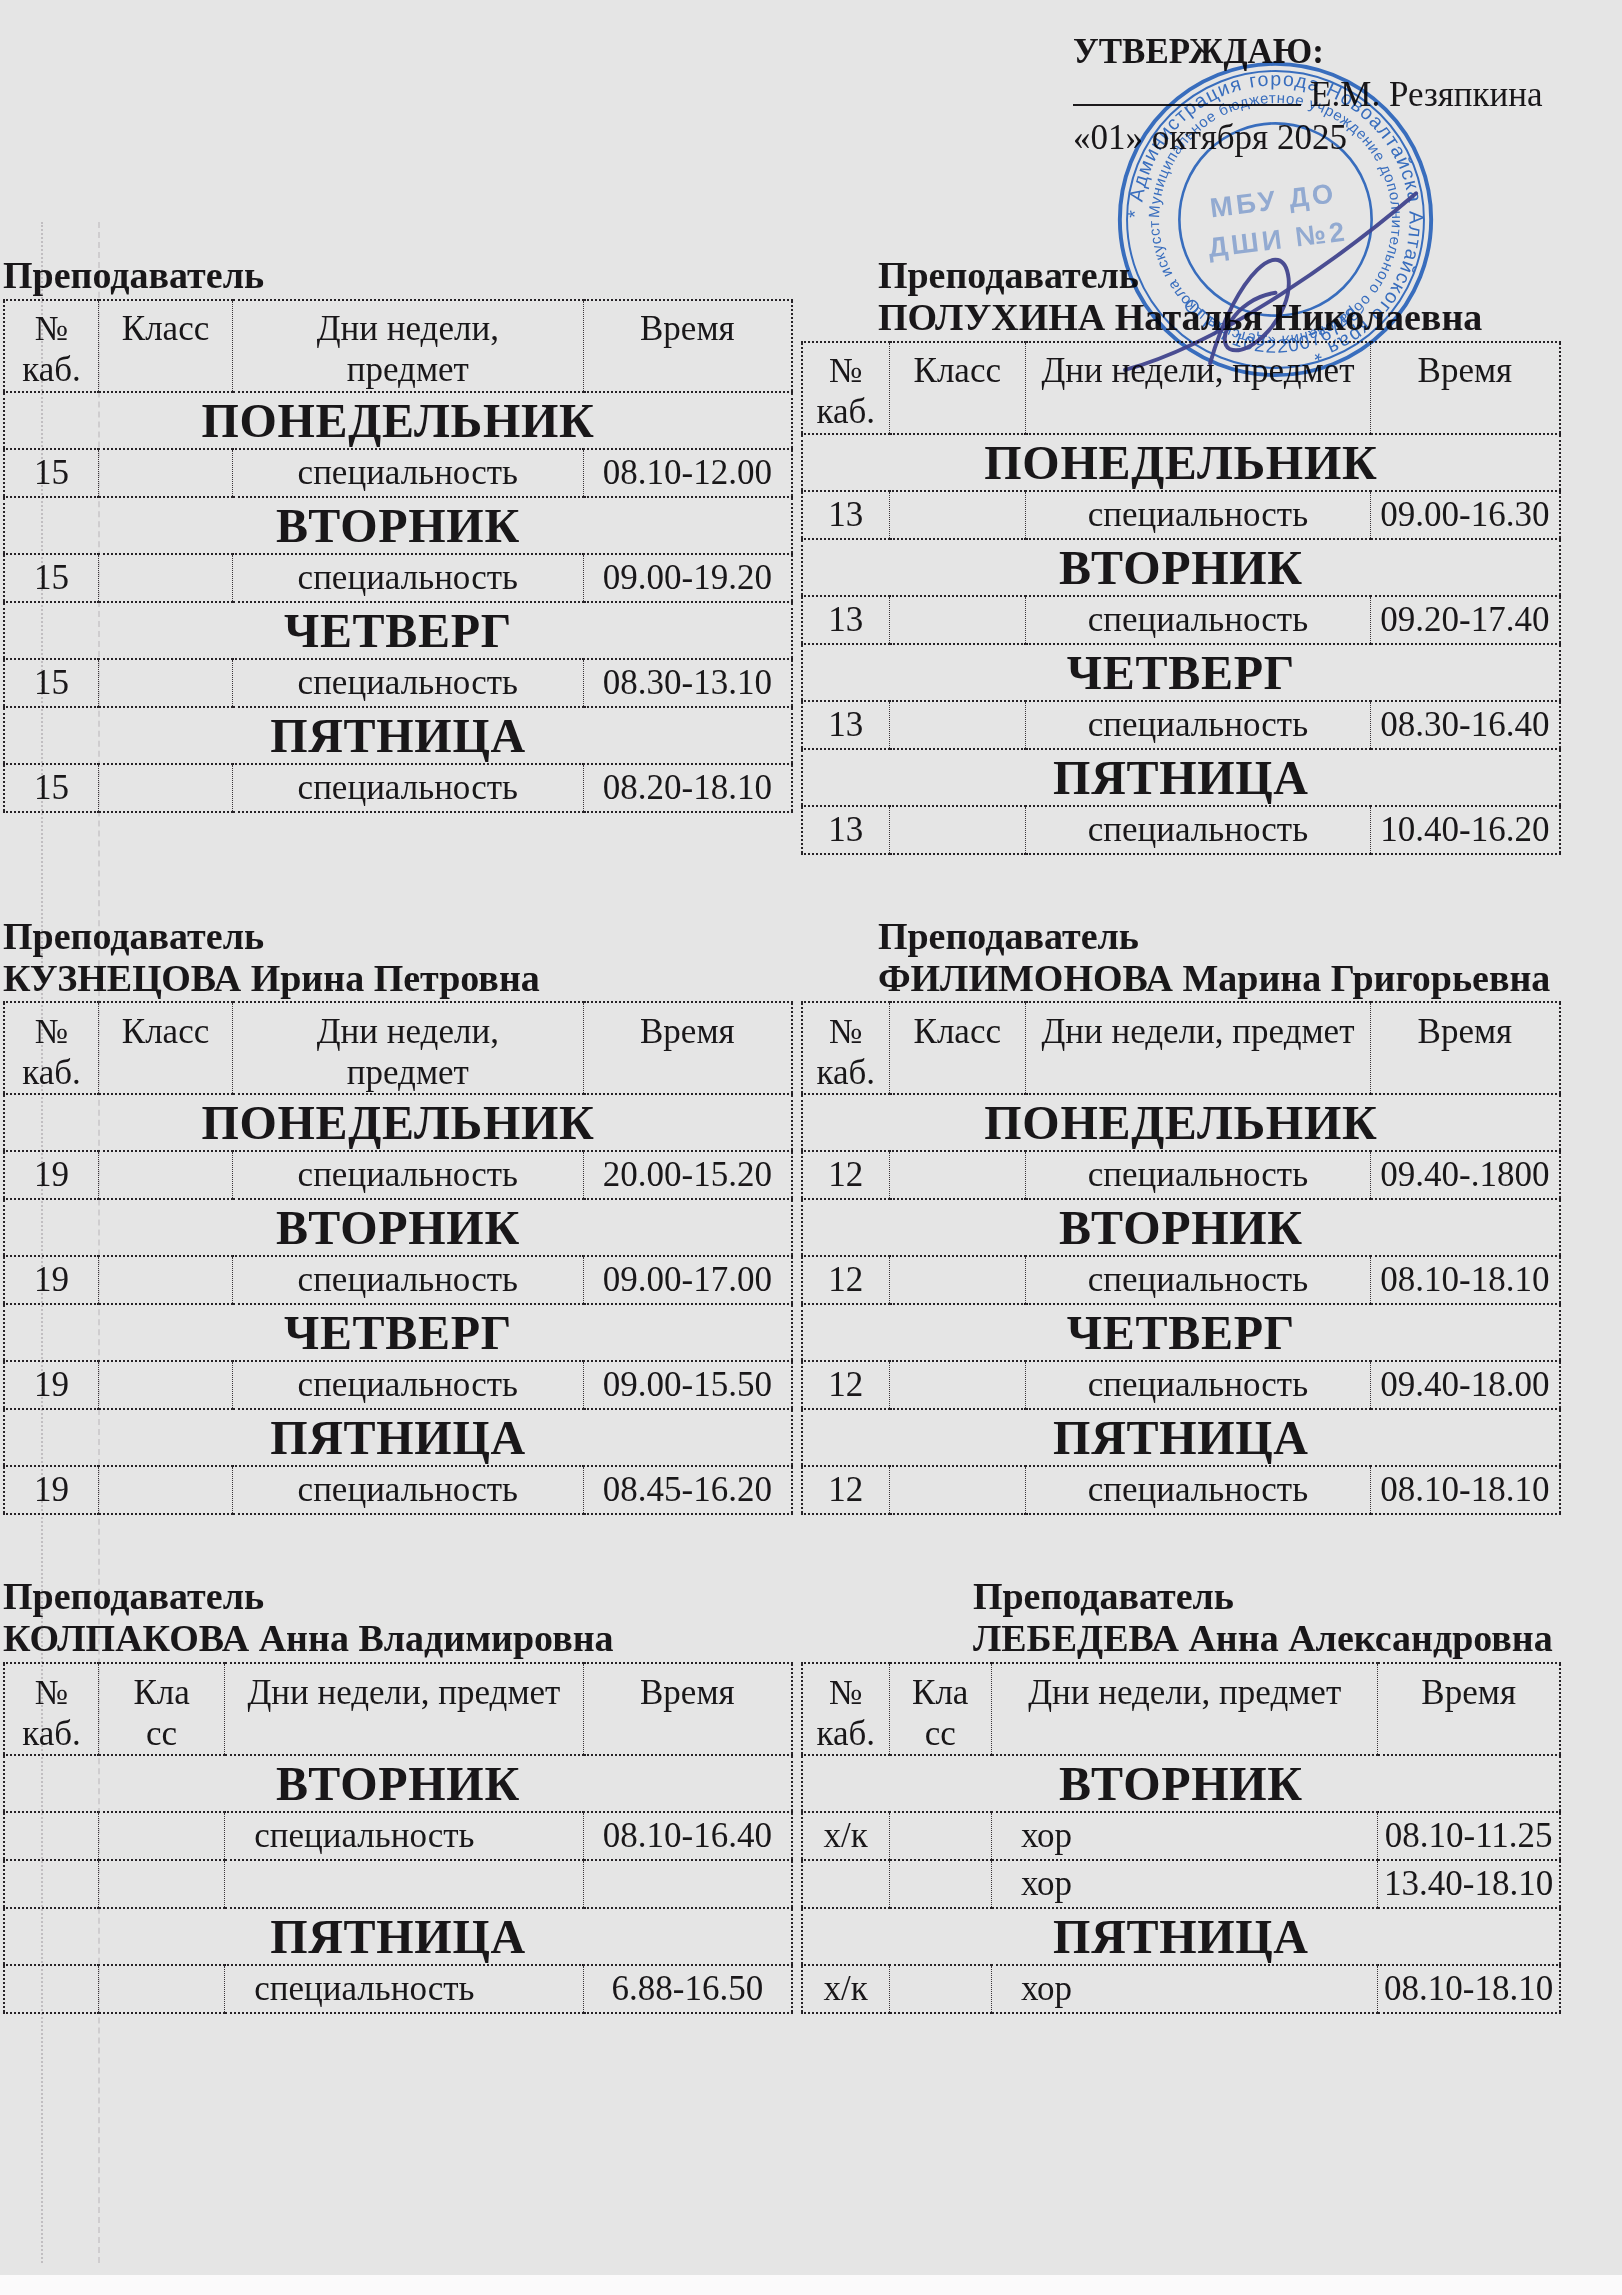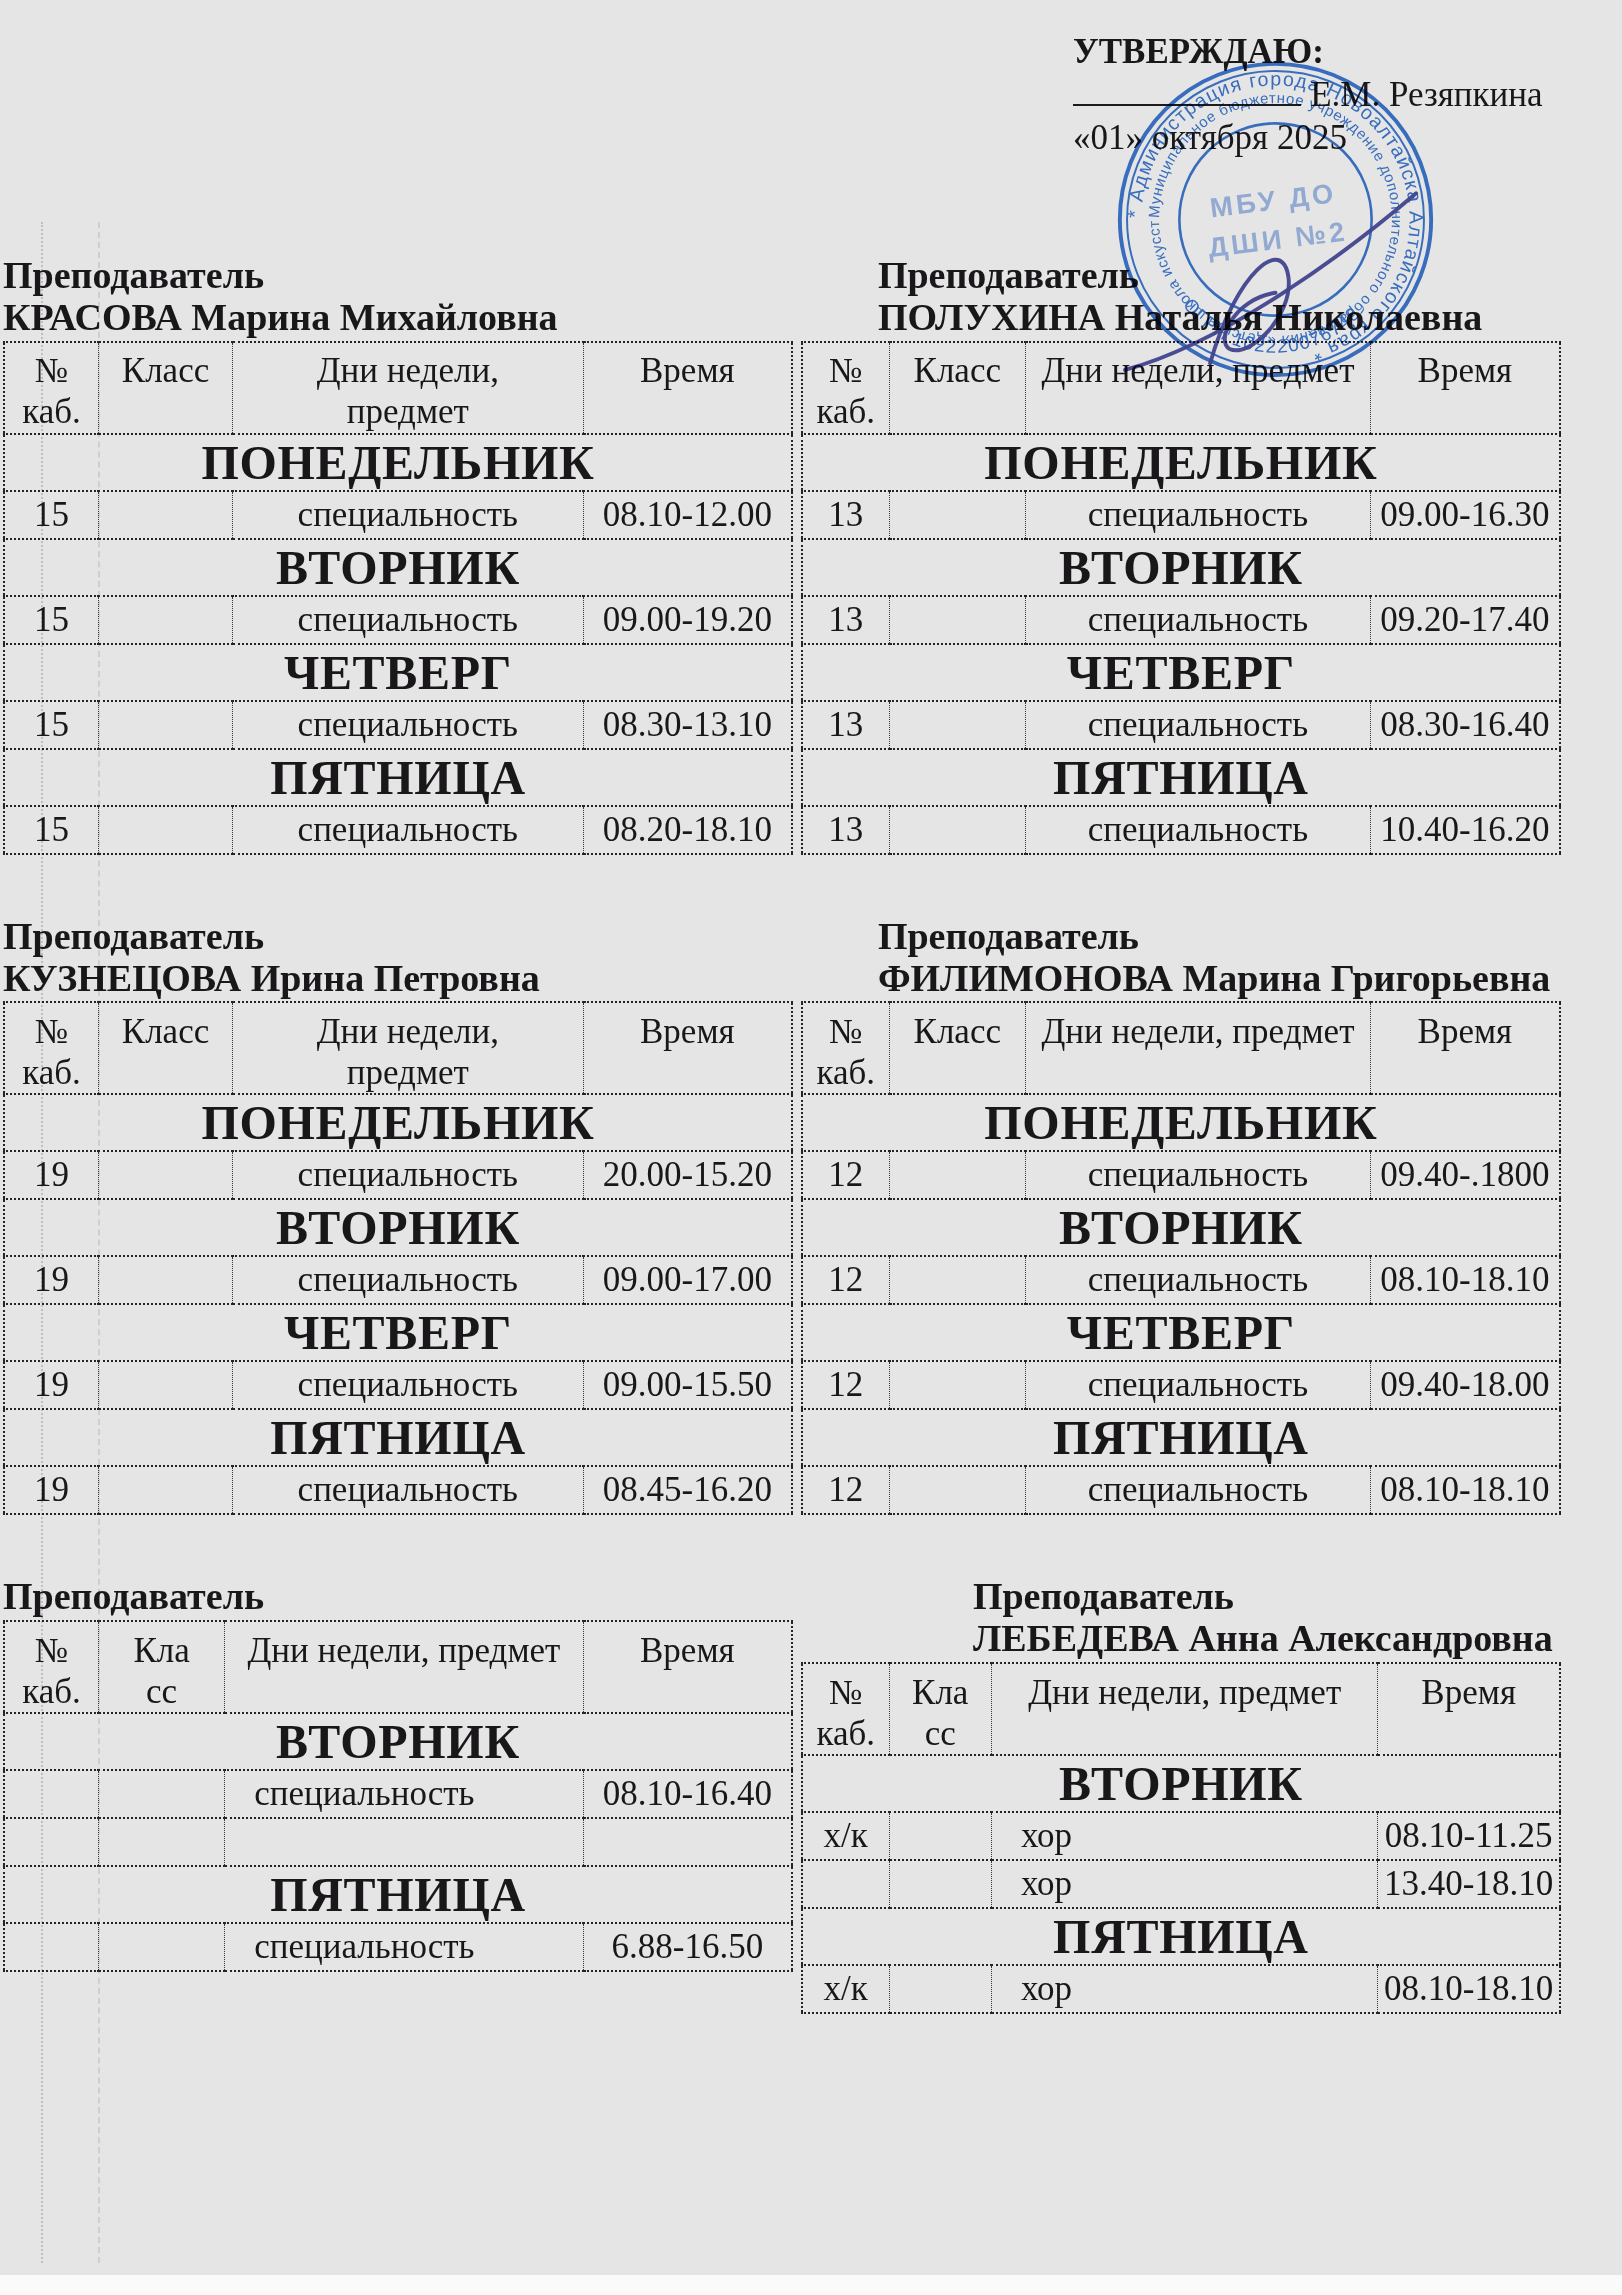--- a/index.html
+++ b/index.html
@@ -109,21 +109,20 @@
       <path d="M20,480 C170,440 360,300 465,210"></path>
     </g>
   </svg>
 
   <div class="content">
 
     <section class="pair">
       <div class="col-l">
         <div class="teacher">
           <div>Преподаватель</div>
-          <div>КРАСОВА Марина Михайловна</div>
         </div>
         <table class="sched tL12">
             <colgroup>
               <col class="a">
               <col class="b">
               <col class="c">
               <col class="d">
             </colgroup>
             <tbody>
           <tr class="hdr">
@@ -353,20 +352,21 @@
           </tr>
         </tbody>
           </table>
       </div>
     </section>
 
     <section class="pair">
       <div class="col-l">
         <div class="teacher">
           <div>Преподаватель</div>
+          <div>КОЛПАКОВА Анна Владимировна</div>
         </div>
         <table class="sched tL3 t3">
             <colgroup>
               <col class="a">
               <col class="b">
               <col class="c">
               <col class="d">
             </colgroup>
             <tbody>
           <tr class="hdr">

